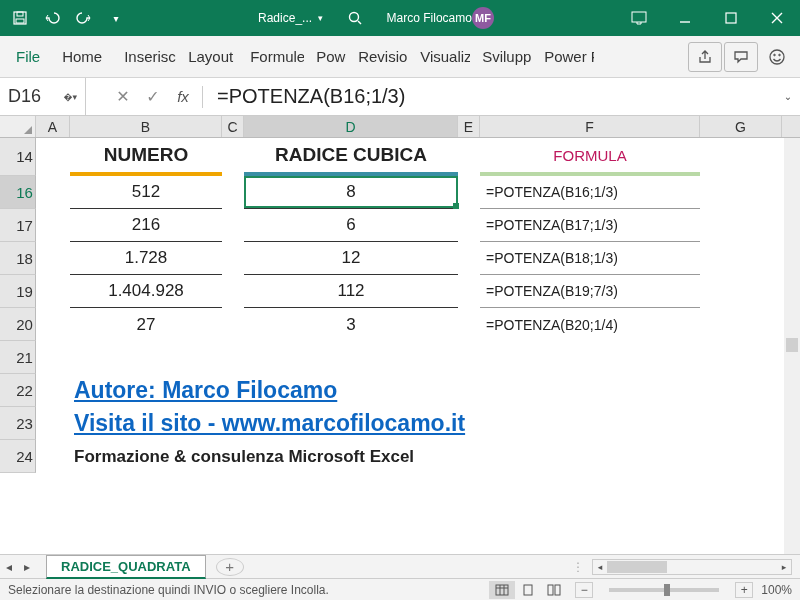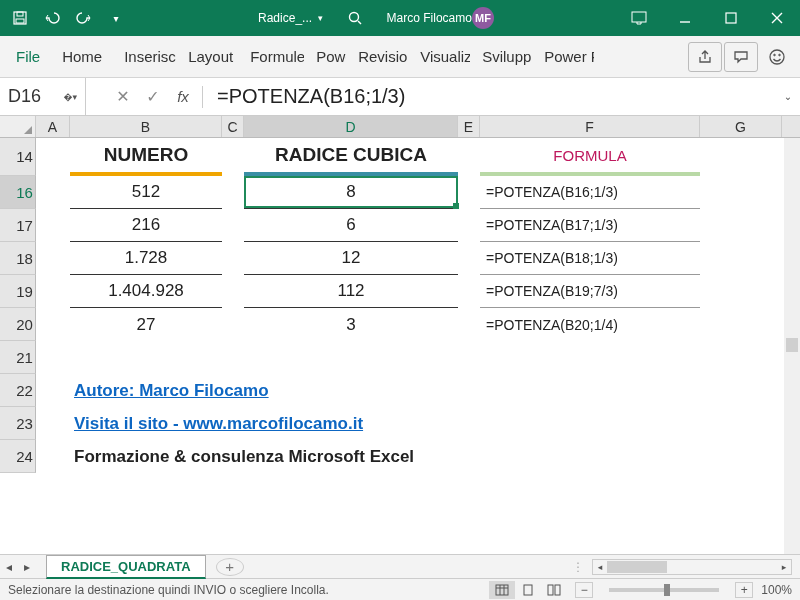--- a/index.html
+++ b/index.html
@@ -62,21 +62,21 @@
   .hdr-b { font-weight:700; font-size:19px;}
   .hdr-d { font-weight:700; font-size:19px;}
   .hdr-f { font-size:15px; color:#be185d; justify-content:center;}
   .accent-b { border-bottom:4px solid #f0a500;}
   .accent-d { border-bottom:4px solid #3a8fa5;}
   .accent-f { border-bottom:4px solid #b9d9a6;}
   .uline-b { border-bottom:1px solid #333;}
   .uline-d { border-bottom:1px solid #333;}
   .uline-f { border-bottom:1px solid #999;}
 
-  .link { color:#0d66c2; text-decoration:underline; font-weight:700; font-size:17px;}
+  .link { color:#0d66c2; text-decoration:underline; font-weight:700; font-size:23px;}
   .bold17 { font-weight:700; font-size:17px;}
   .wide { justify-content:flex-start; width:630px; padding-left:4px;}
 
   
   .active-cell { position:absolute; border:2px solid #1f8a5a; pointer-events:none;}
   .active-cell .handle { position:absolute; right:-3px; bottom:-3px; width:6px; height:6px; background:#1f8a5a;}
 
   
   .sheettabs { height:24px; background:#f3f3f3; border-top:1px solid #ccc; display:flex; align-items:center; font-size:12px; color:#555;}
   .sheettabs .nav { width:18px; text-align:center;}

